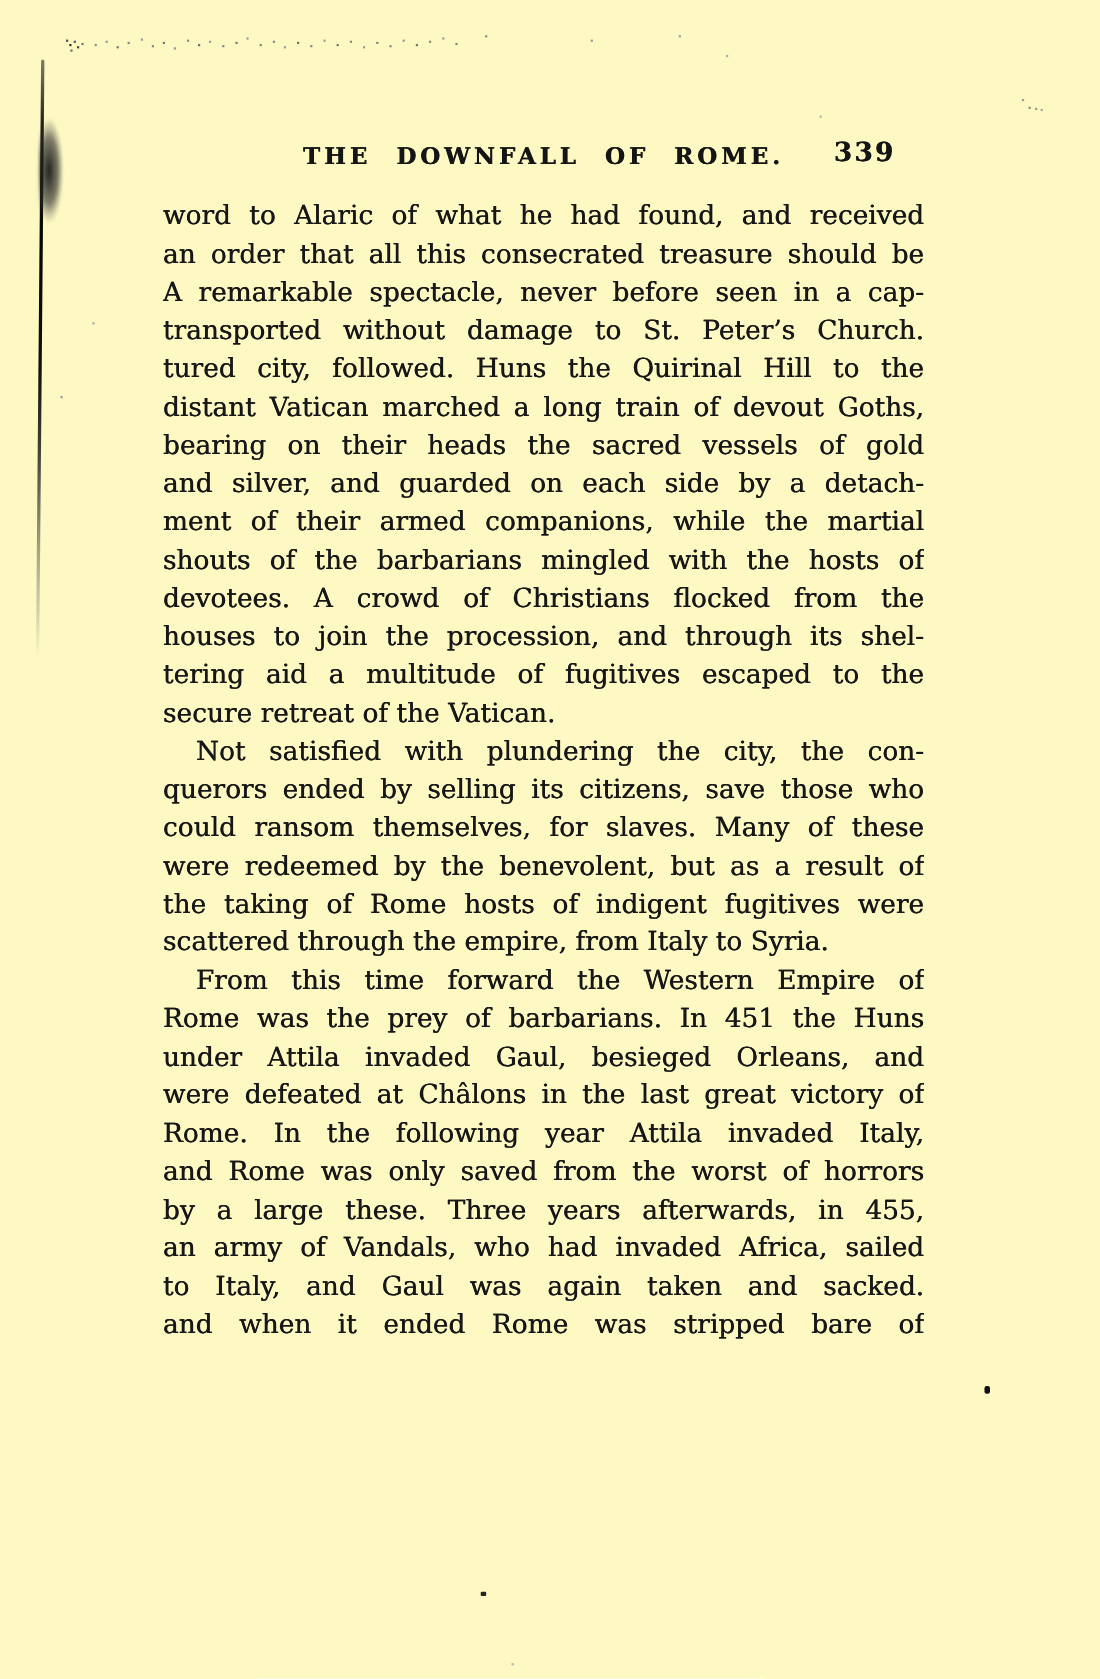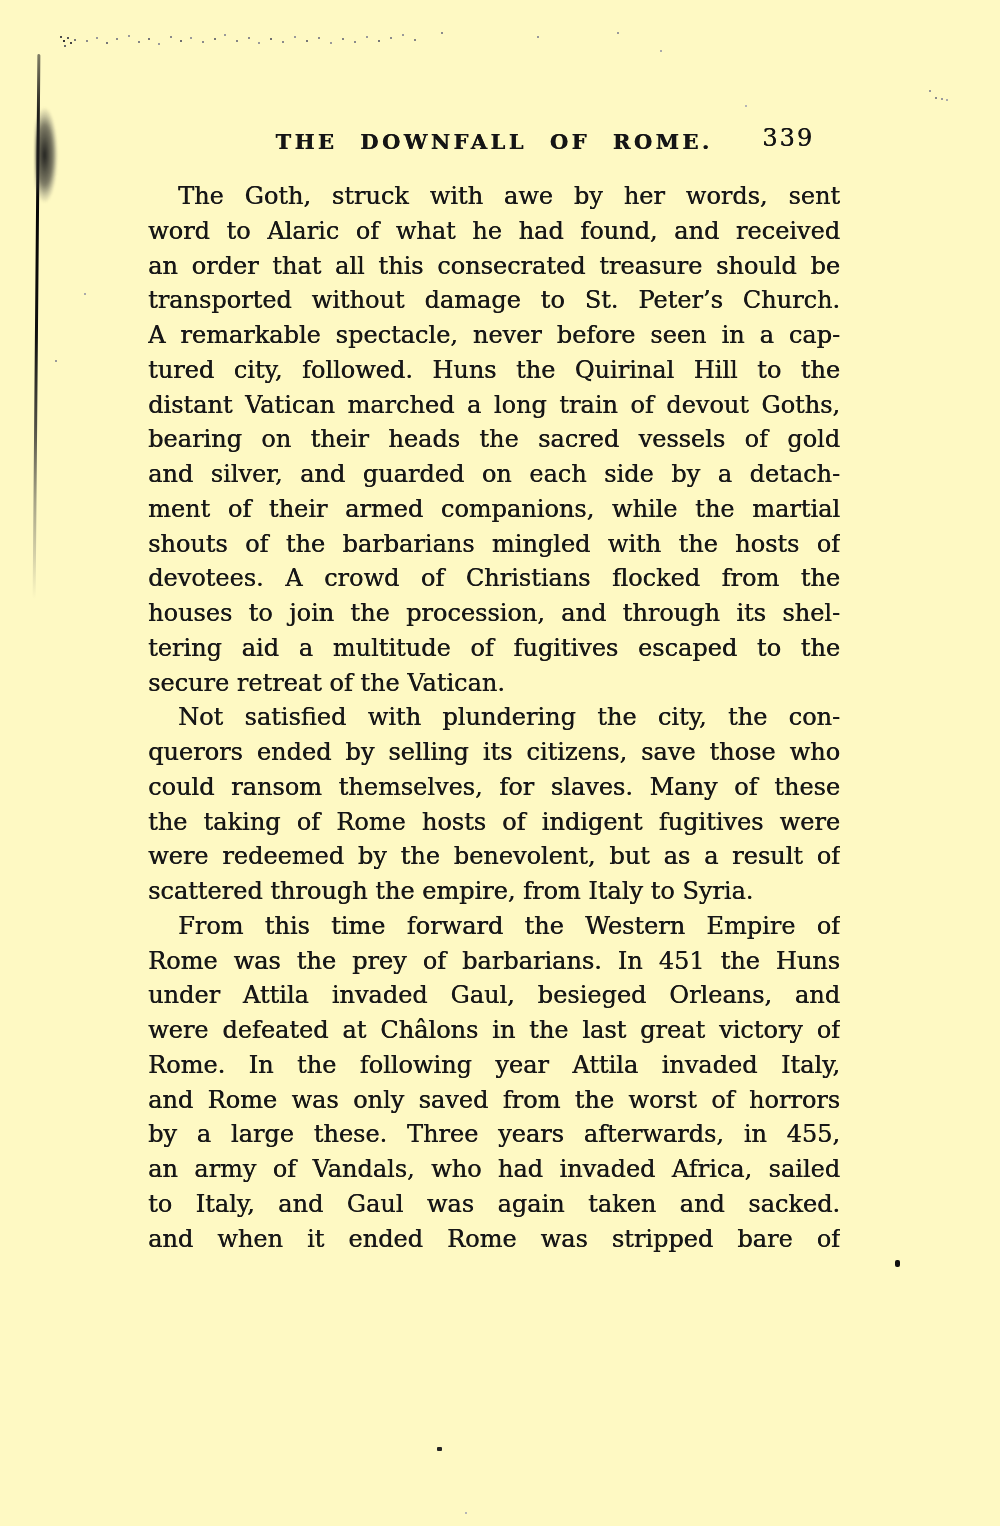--- a/index.html
+++ b/index.html
@@ -27,21 +27,21 @@
     word-spacing: 12px;
     color: #151515;
     text-shadow: 0.4px 0 0 currentColor;
   }
   .page-number {
     position: absolute;
     right: 26px; top: -4px;
     font-size: 24px;
     letter-spacing: 2px;
     word-spacing: normal;
-    font-weight: 400;
+    font-weight: 700;
   }
   
   .body-text {
     position: absolute;
     left: 148px; top: 179px; width: 692px;
     font-size: 24px;
     line-height: 34.75px;
     color: #171717;
     text-shadow: 0.4px 0 0 currentColor;
   }
@@ -118,43 +118,42 @@
   <div class="artifact ink-dot-c"></div>
 
   <header class="running-header">
     <span>THE DOWNFALL OF ROME.</span>
     <span class="page-number">339</span>
   </header>
 
   <main class="body-text">
 
     <section class="paragraph">
-      <div class="line indent">The Goth, struck with awe by her words, sent</div>
       <div class="line">word to Alaric of what he had found, and received</div>
       <div class="line">an order that all this consecrated treasure should be</div>
+      <div class="line">A remarkable spectacle, never before seen in a cap-</div>
       <div class="line">transported without damage to St. Peter’s Church.</div>
-      <div class="line">A remarkable spectacle, never before seen in a cap-</div>
       <div class="line">tured city, followed. Huns the Quirinal Hill to the</div>
       <div class="line">distant Vatican marched a long train of devout Goths,</div>
       <div class="line">bearing on their heads the sacred vessels of gold</div>
       <div class="line">and silver, and guarded on each side by a detach-</div>
       <div class="line">ment of their armed companions, while the martial</div>
       <div class="line">shouts of the barbarians mingled with the hosts of</div>
       <div class="line">devotees. A crowd of Christians flocked from the</div>
       <div class="line">houses to join the procession, and through its shel-</div>
       <div class="line">tering aid a multitude of fugitives escaped to the</div>
       <div class="line par-end">secure retreat of the Vatican.</div>
     </section>
 
     <section class="paragraph">
       <div class="line indent">Not satisfied with plundering the city, the con-</div>
       <div class="line">querors ended by selling its citizens, save those who</div>
       <div class="line">could ransom themselves, for slaves. Many of these</div>
+      <div class="line">were redeemed by the benevolent, but as a result of</div>
       <div class="line">the taking of Rome hosts of indigent fugitives were</div>
-      <div class="line">were redeemed by the benevolent, but as a result of</div>
       <div class="line par-end">scattered through the empire, from Italy to Syria.</div>
     </section>
 
     <section class="paragraph">
       <div class="line indent">From this time forward the Western Empire of</div>
       <div class="line">Rome was the prey of barbarians. In 451 the Huns</div>
       <div class="line">under Attila invaded Gaul, besieged Orleans, and</div>
       <div class="line">were defeated at Châlons in the last great victory of</div>
       <div class="line">Rome. In the following year Attila invaded Italy,</div>
       <div class="line">and Rome was only saved from the worst of horrors</div>

